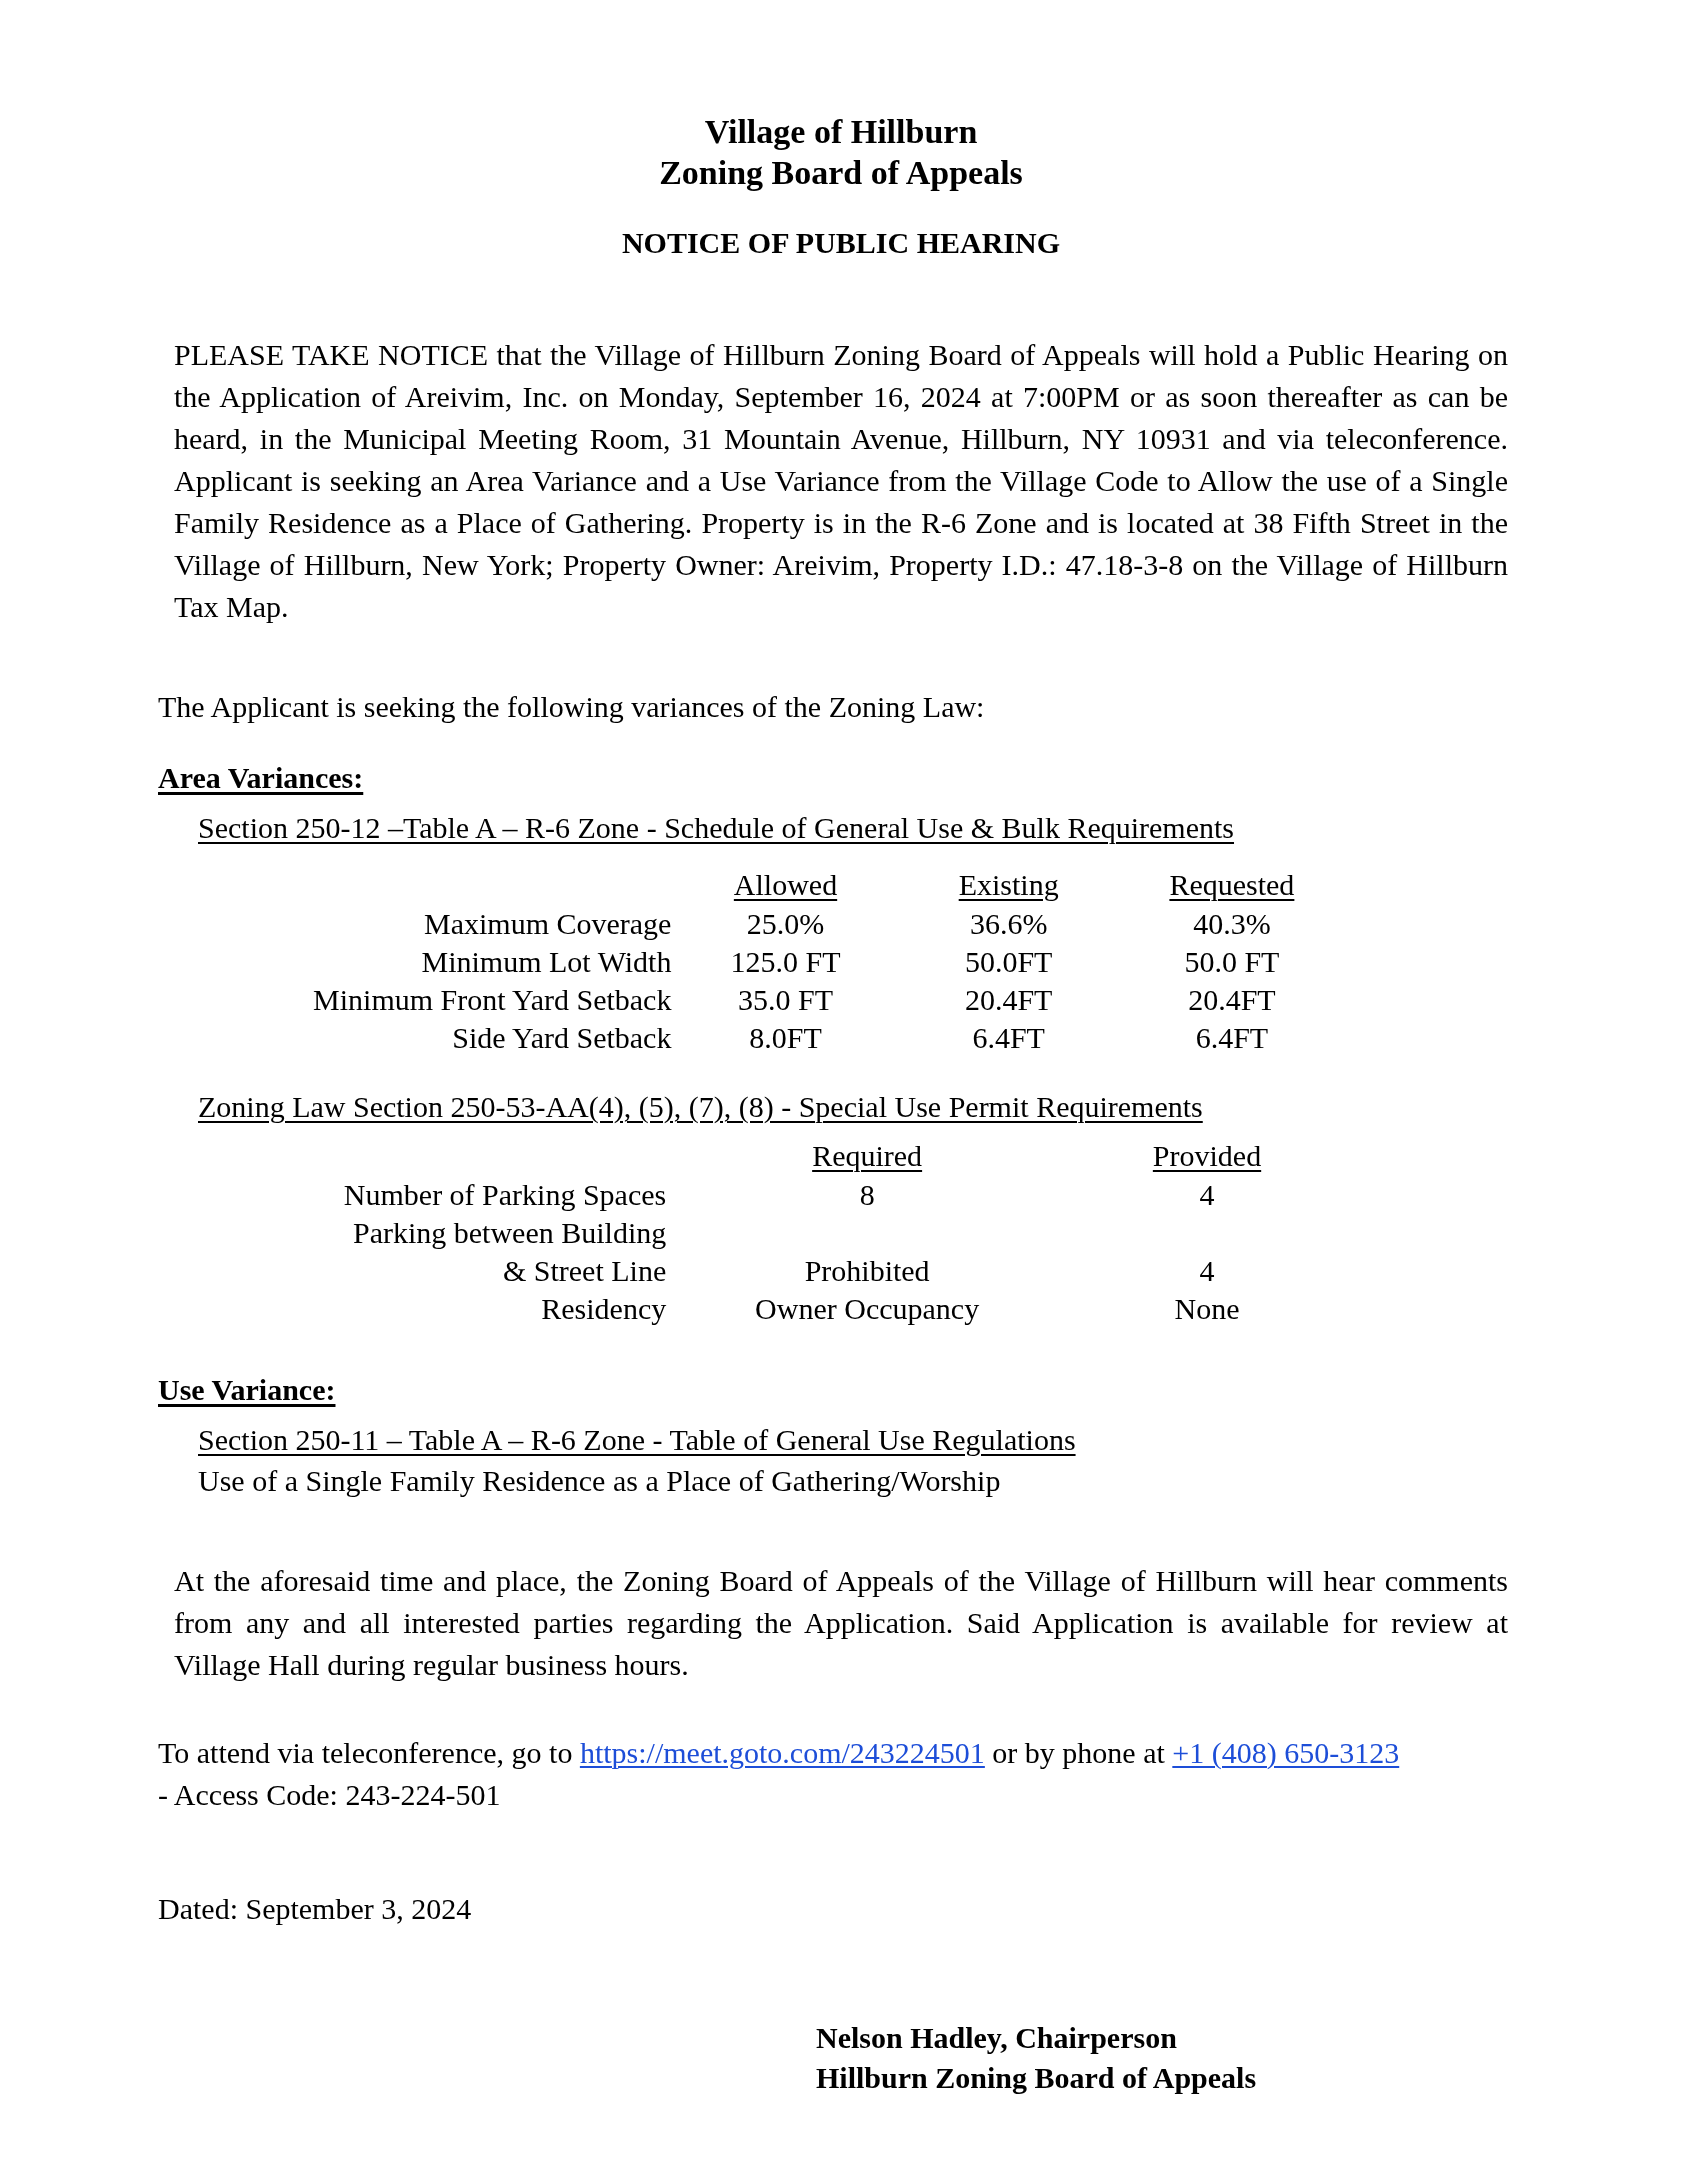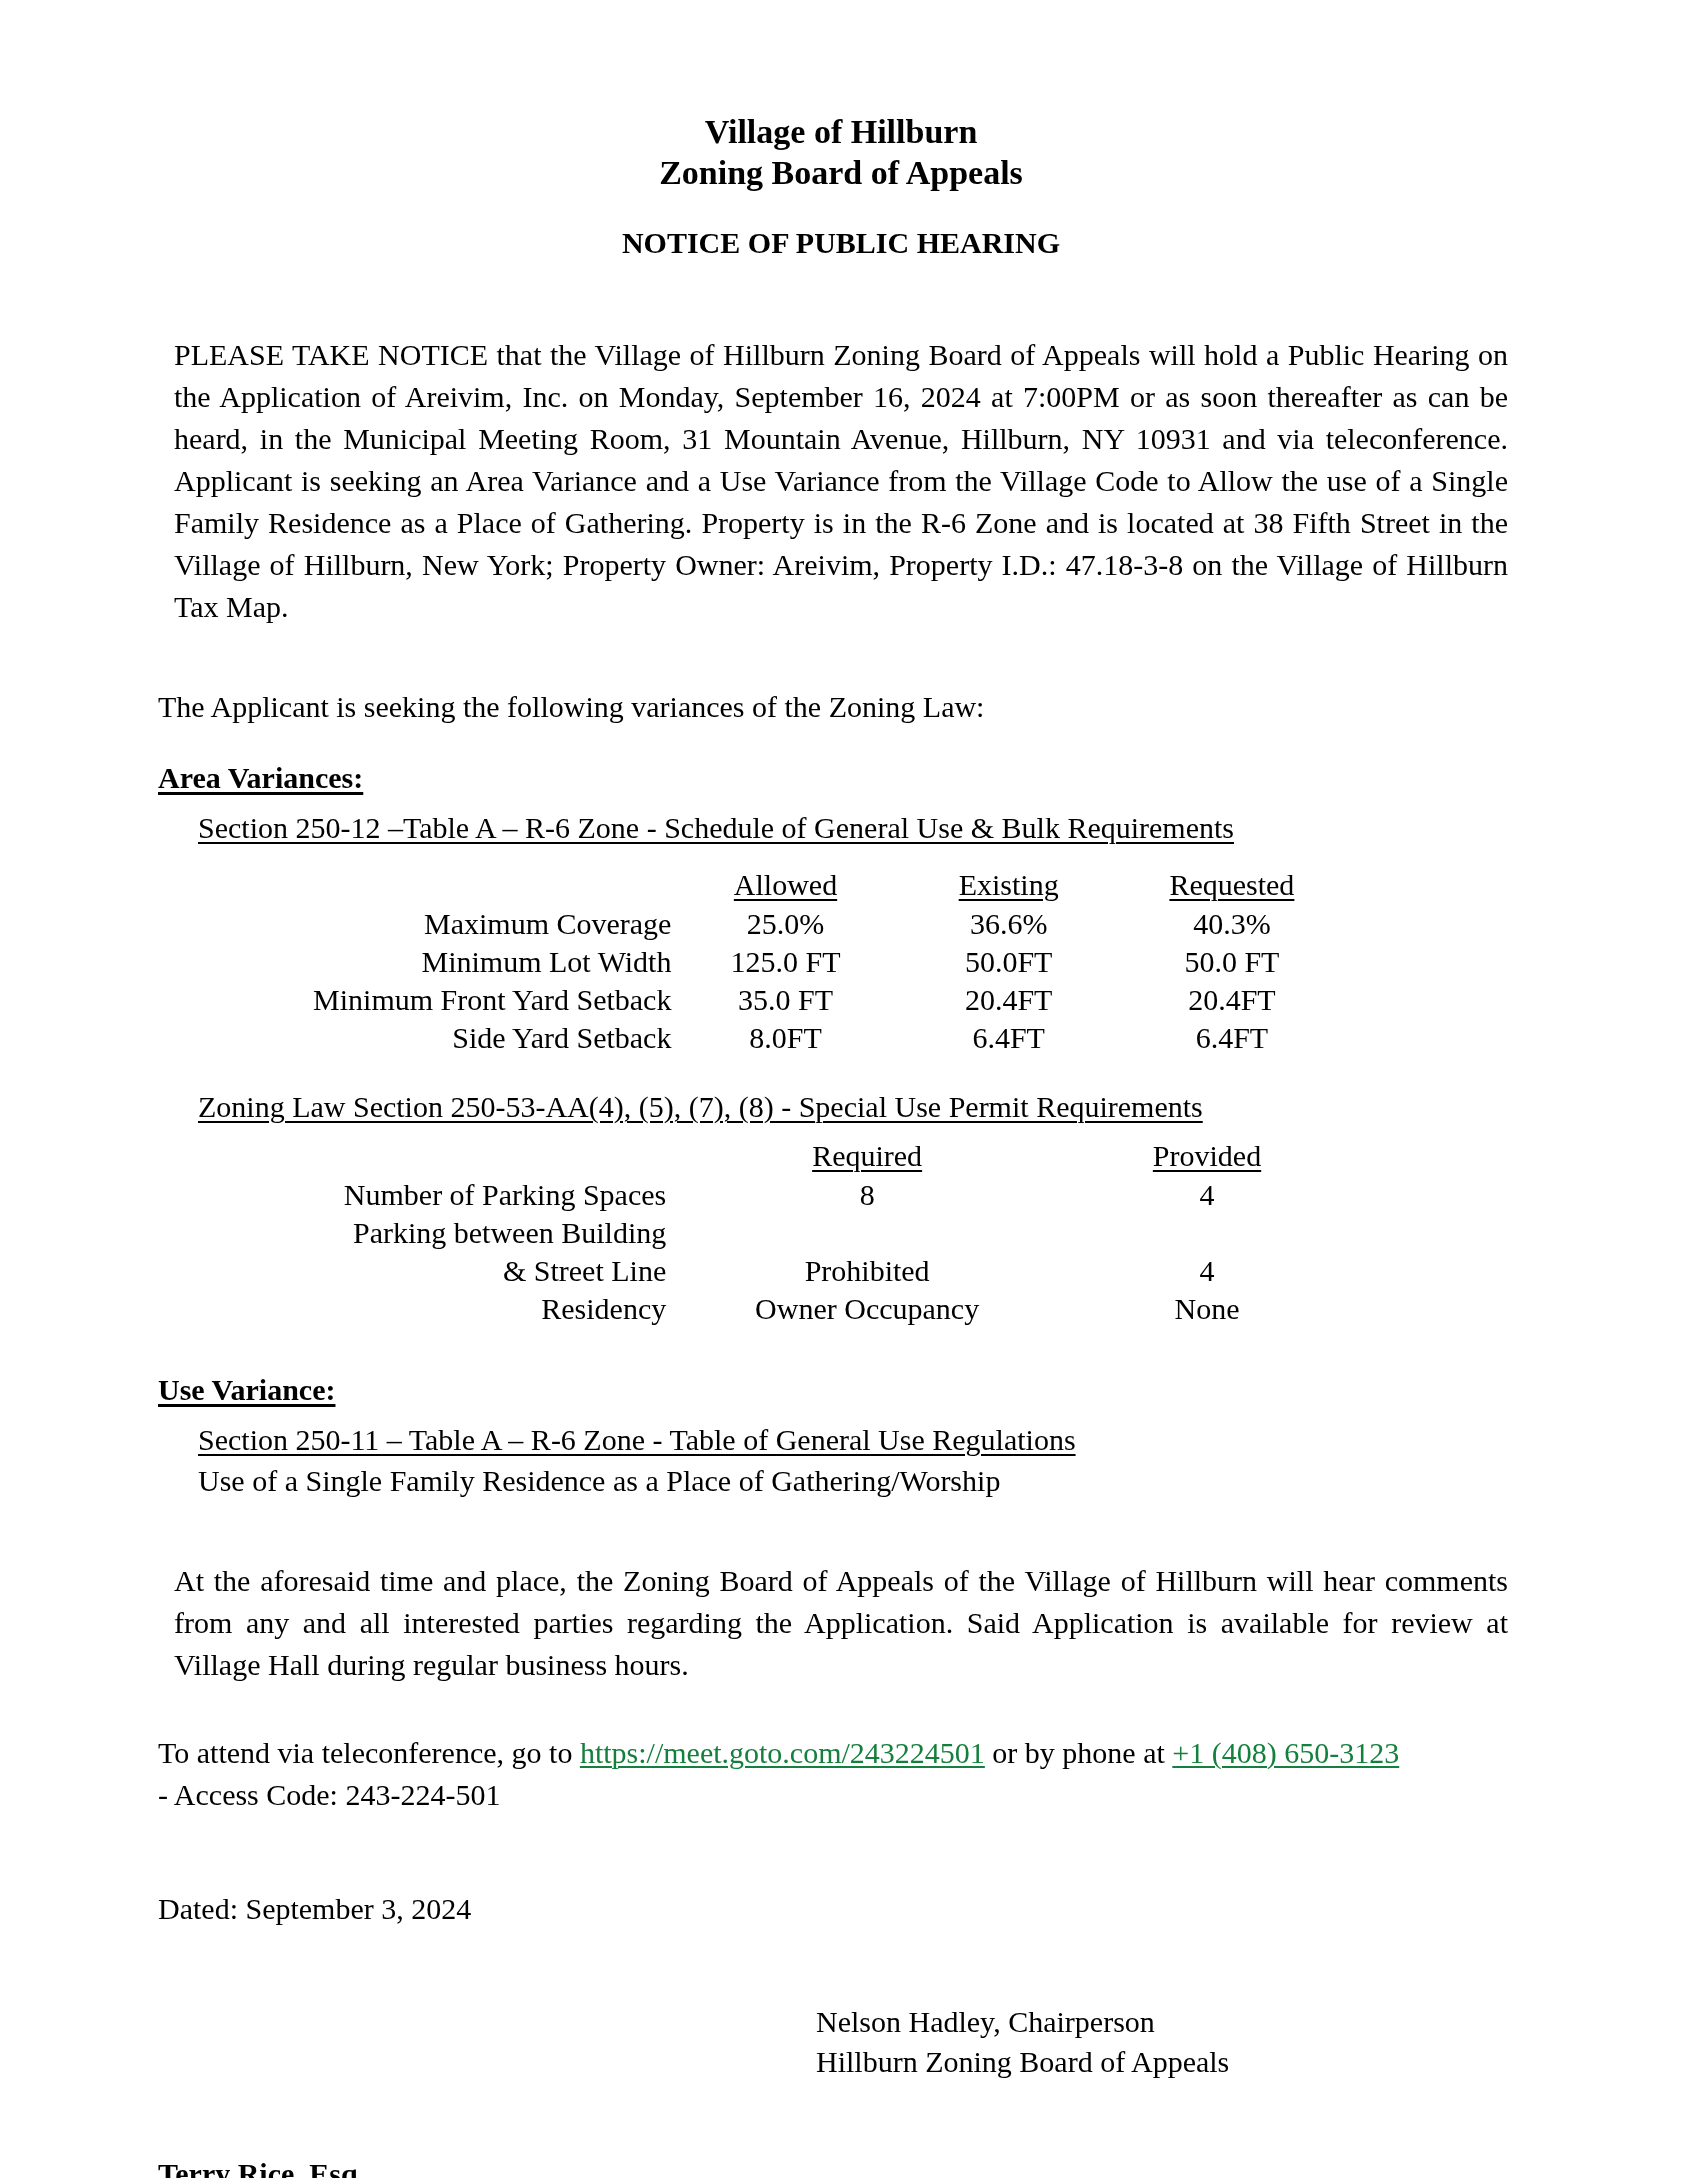--- a/index.html
+++ b/index.html
@@ -131,31 +131,31 @@
   .t1 .c2  { width: 218px; }
   .t1 .c3  { width: 228px; }
 
   .t2 .lbl { width: 386px; }
   .t2 .c1  { width: 416px; }
   .t2 .c2  { width: 287px; }
   .t2 .lbl.sub { padding-left: 127px; }
 
   
   a.doc-link {
-    color: #15803d;
+    color: #1d4ed8;
     text-underline-offset: 3px;
     text-decoration-thickness: 2px;
   }
 
   
   .sig-block {
     font-size: 30px;
     line-height: 40px;
-    font-weight: normal;
-    margin: 0 0 0 658px;
+    font-weight: bold;
+    margin: 16px 0 0 658px;
   }
   .sig-bottom {
     font-size: 30px;
     line-height: 40px;
     font-weight: bold;
     margin: 0;
   }
 </style>
 </head>
 <body>

